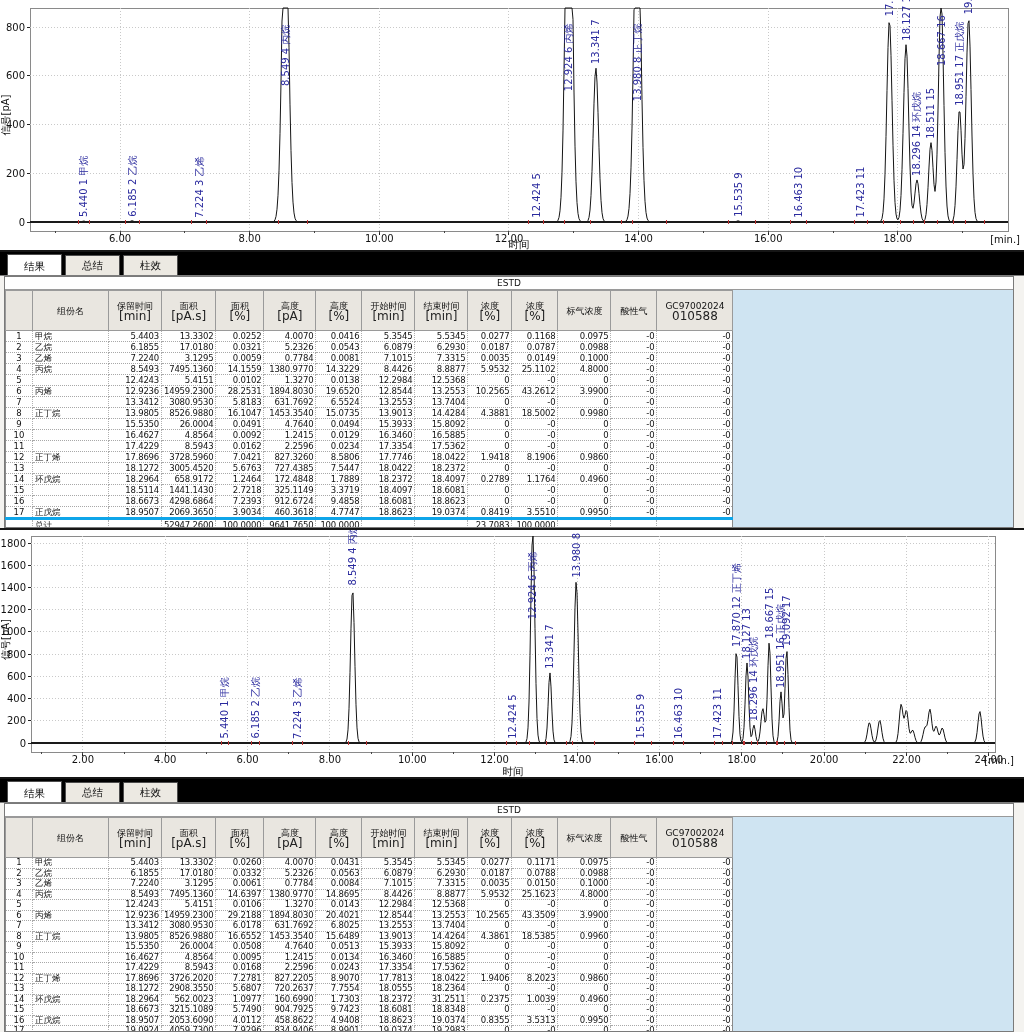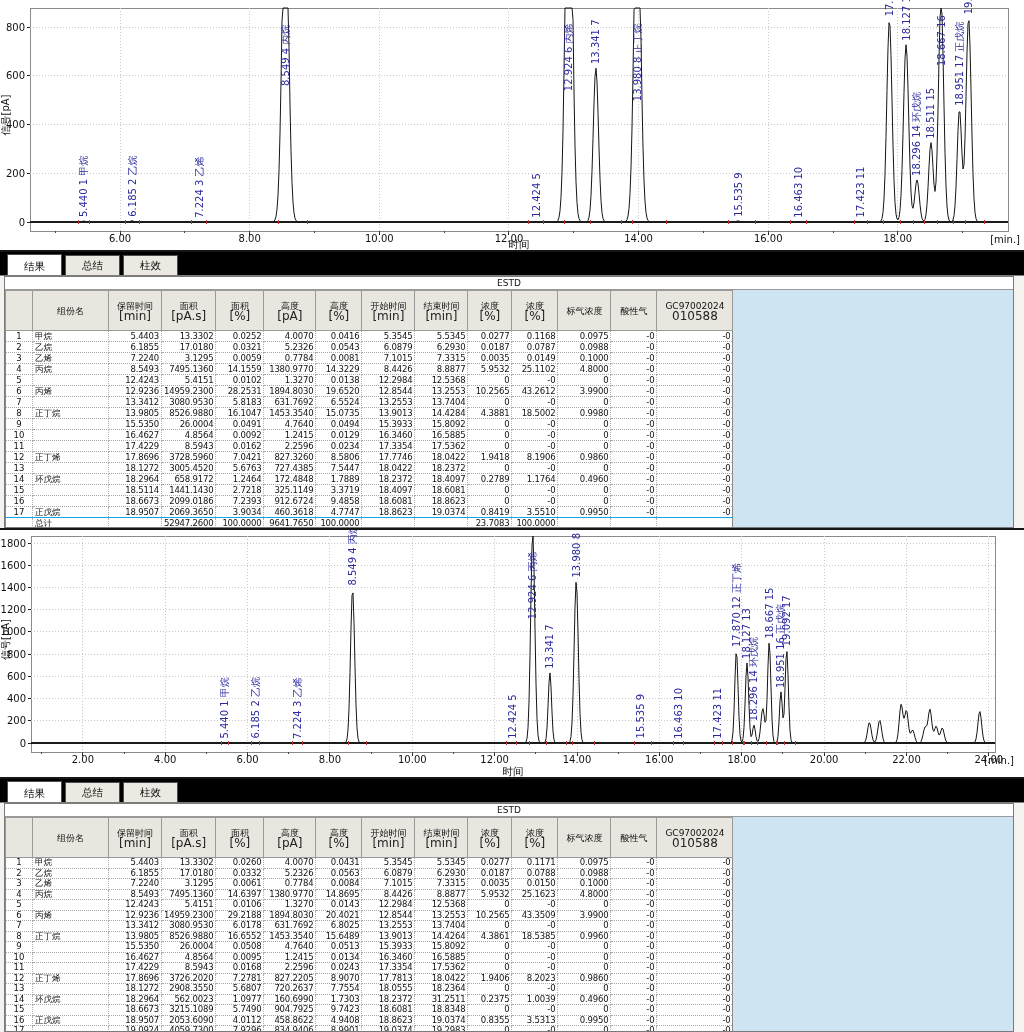--- a/index.html
+++ b/index.html
@@ -23,21 +23,21 @@
   table.grid{border-collapse:collapse;table-layout:fixed;background:#ffffff;border:1px solid #8a8a8a;}
   table.grid th{background:#e9e6e0;border:1px solid #9a9a9a;font-weight:normal;font-size:9px;
         padding:8px;line-height:10px;height:23px;color:#111;overflow:hidden;white-space:nowrap;}
   table.grid th .u{font-size:12px;color:#222;}
   table.grid td{border-right:1px dotted #b0b0b0;border-bottom:1px dotted #a8a8a8;font-size:8.5px;
         height:10px;line-height:10px;padding:0 2px;white-space:nowrap;overflow:hidden;color:#111;}
   #t2 table.grid td{height:9.5px;line-height:9.5px;}
   td.idx{text-align:center;border-right:1px solid #9a9a9a;width:22px;color:#222;}
   td.name{text-align:left;border-right:1px solid #bdbdbd;}
   td.num{text-align:right;letter-spacing:-0.2px;}
-  tr.totalRow td{border-top:1px solid #0ea5e9;border-bottom:1px solid #8a8a8a;}
+  tr.totalRow td{border-top:3px solid #0ea5e9;border-bottom:1px solid #8a8a8a;}
   svg text{font-family:"DejaVu Sans","Liberation Sans",sans-serif;}
 </style>
 </head>
 <body>
 
 <div class="chartPanel" id="c1"><svg width="1024" height="250">
       <rect x="30" y="8" width="978" height="223" fill="#ffffff" stroke="#8a8a8a" stroke-width="1" shape-rendering="crispEdges"></rect>
       <line x1="120.08747514910534" y1="8" x2="120.08747514910534" y2="231" stroke="#c9c9c9" stroke-dasharray="1 2" shape-rendering="crispEdges"></line>
       <line x1="249.7097415506958" y1="8" x2="249.7097415506958" y2="231" stroke="#c9c9c9" stroke-dasharray="1 2" shape-rendering="crispEdges"></line>
       <line x1="379.3320079522863" y1="8" x2="379.3320079522863" y2="231" stroke="#c9c9c9" stroke-dasharray="1 2" shape-rendering="crispEdges"></line>
@@ -461,21 +461,21 @@
             <td class="num">0</td>
             <td class="num">-0</td>
             <td class="num">0</td>
             <td class="num">-0</td>
             <td class="num">-0</td>
           </tr>
           <tr>
             <td class="idx">16</td>
             <td class="name"></td>
             <td class="num">18.6673</td>
-            <td class="num">2099.0186</td>
+            <td class="num">4298.6864</td>
             <td class="num">7.2393</td>
             <td class="num">912.6724</td>
             <td class="num">9.4858</td>
             <td class="num">18.6081</td>
             <td class="num">18.8623</td>
             <td class="num">0</td>
             <td class="num">-0</td>
             <td class="num">0</td>
             <td class="num">-0</td>
             <td class="num">-0</td>

